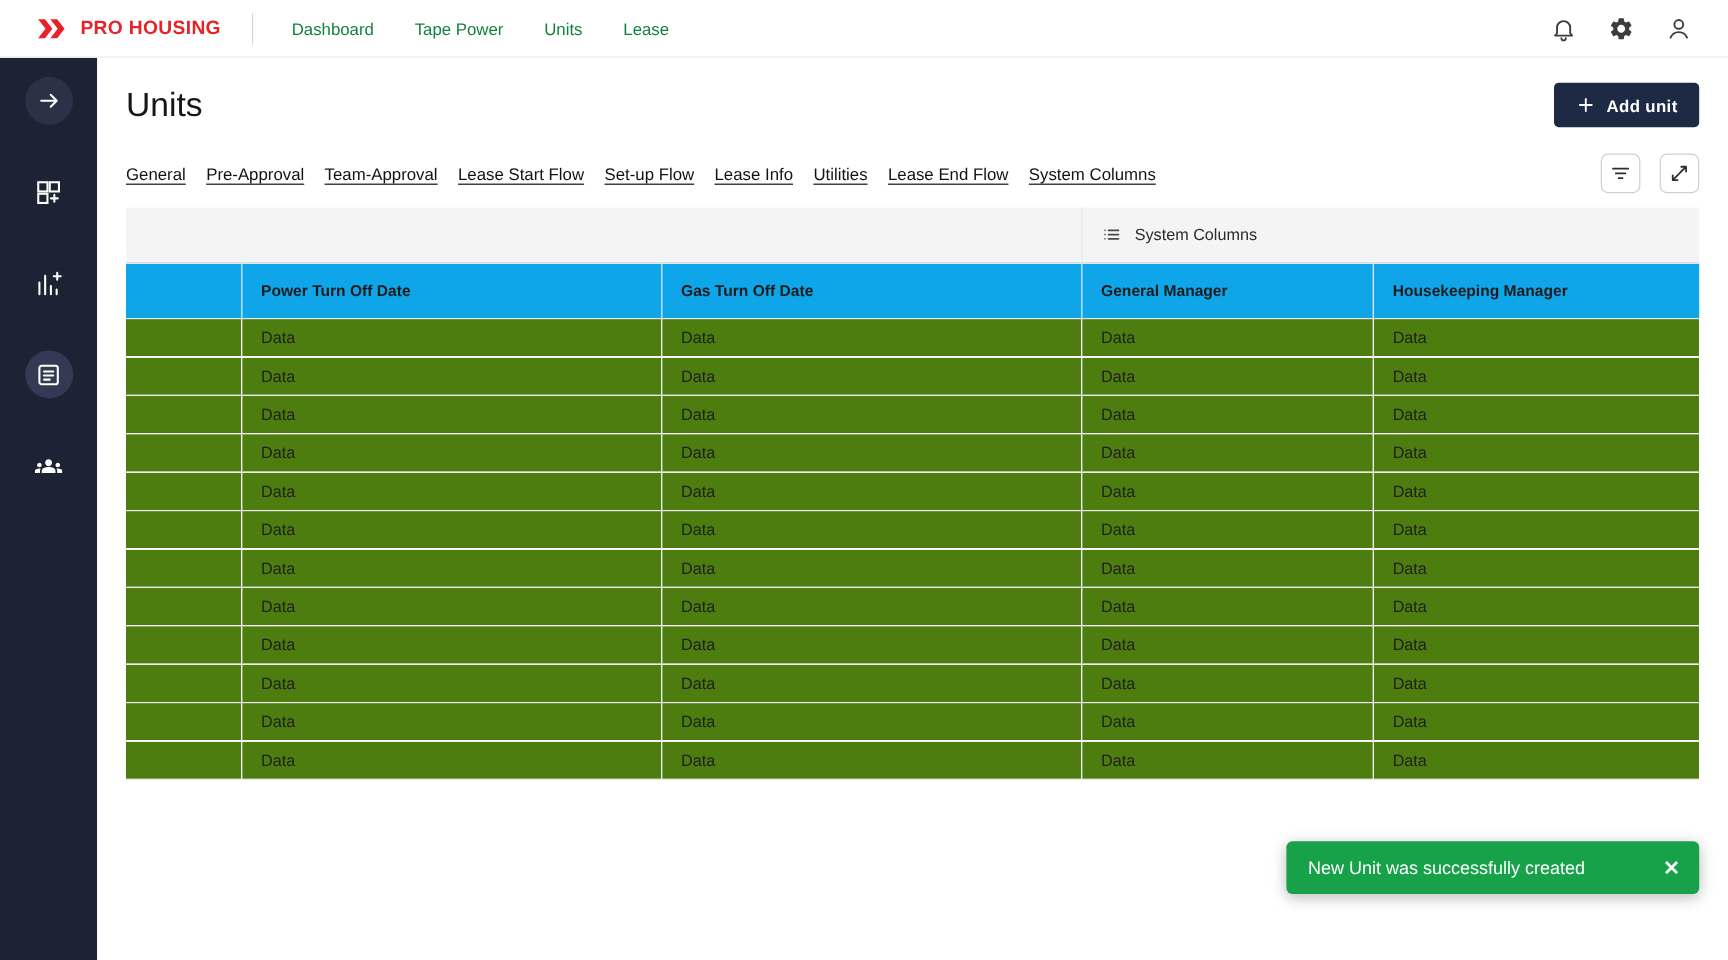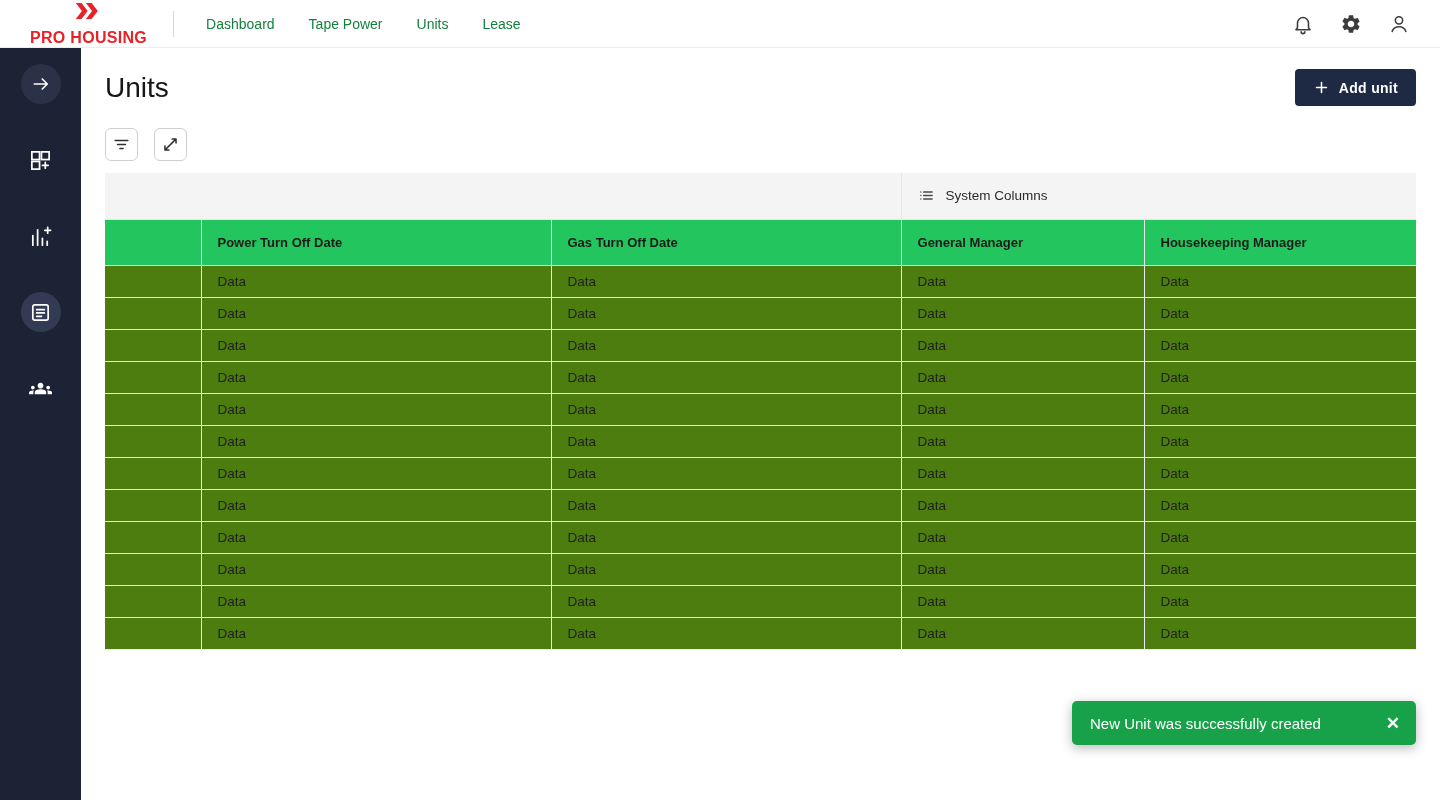--- a/index.html
+++ b/index.html
@@ -14,21 +14,21 @@
     --navy-btn:#1e2a44;
     --success-green:#17a24a;
     --border:#e6e6e8;
   }
   
   .topbar{
     position:absolute; top:0; left:0; width:1440px; height:48px;
     background:#fff; border-bottom:1px solid #ededed;
     display:flex; align-items:center; z-index:10;
   }
-  .logo{ display:flex; align-items:center; gap:7px; margin-left:30px; cursor:pointer;flex-direction:column; }
+  .logo{ display:flex; align-items:center; gap:7px; margin-left:30px; cursor:pointer; }
   .logo-text{ color:var(--brand-red); font-weight:700; font-size:16px; letter-spacing:.3px; }
   .topbar-divider{ width:1px; height:26px; background:#d9d9d9; margin-left:26px; }
   .topnav{ display:flex; gap:34px; margin-left:32px; }
   .topnav .nav-item{ font-size:14px; color:#15803d; cursor:pointer; }
   .topbar-actions{ margin-left:auto; margin-right:30px; display:flex; gap:26px; align-items:center; }
   .topbar-actions .tb-icon{ width:22px; height:22px; display:flex; cursor:pointer; }
   .topbar-actions svg{ width:22px; height:22px; }
 
   
   .sidebar{
@@ -75,21 +75,21 @@
   
   .table-wrap{ margin-top:12px; }
   table{ border-collapse:collapse; table-layout:fixed; width:1311px; }
   th{ text-align:left; }
   .group-row th{ height:46px; background:#f4f4f5; border-bottom:1px solid var(--border); }
   .group-spacer{ border-right:1px solid var(--border); }
   .group-label{ padding:0 16px; }
   .group-label-inner{ display:flex; align-items:center; gap:11px; font-size:13.5px; font-weight:400; color:#2b2b2b; }
   .group-label-inner svg{ width:17px; height:17px; flex:0 0 auto; }
   .header-row th{
-    height:46px; background:#22c55e; border-bottom:1px solid var(--border);
+    height:46px; background:#0ea5e9; border-bottom:1px solid var(--border);
     border-right:1px solid var(--border); padding:0 16px;
     font-size:13px; font-weight:700; color:#1c1c1c;
   }
   .header-row th:last-child{ border-right:none; }
   tbody td{
     height:32px; padding:0 16px; font-size:13.5px; color:#1f1f1f;
     border-bottom:1px solid #ebebec; border-right:1px solid #ebebec; white-space:nowrap;
     overflow:hidden; text-overflow:ellipsis;
   }
   tbody td:last-child{ border-right:none; }
@@ -183,20 +183,31 @@
     <h1 class="page-title">Units</h1>
     <button class="add-unit-btn">
       <svg viewBox="0 0 24 24" fill="none" stroke="#fff" stroke-width="2.2" stroke-linecap="round">
         <path d="M12 5v14M5 12h14"></path>
       </svg>
       <span>Add unit</span>
     </button>
   </div>
 
   <div class="tabs-row">
+    <div class="tabs" id="tabs">
+        <span class="tab">General</span>
+        <span class="tab">Pre-Approval</span>
+        <span class="tab">Team-Approval</span>
+        <span class="tab">Lease Start Flow</span>
+        <span class="tab">Set-up Flow</span>
+        <span class="tab">Lease Info</span>
+        <span class="tab">Utilities</span>
+        <span class="tab">Lease End Flow</span>
+        <span class="tab">System Columns</span>
+      </div>
     <div class="tab-actions">
       <button class="icon-btn">
         <svg viewBox="0 0 24 24" fill="none" stroke="#2f2f2f" stroke-width="1.9" stroke-linecap="round">
           <path d="M4 7h16M7 12h10M10 17h4"></path>
         </svg>
       </button>
       <button class="icon-btn">
         <svg viewBox="0 0 24 24" fill="none" stroke="#2f2f2f" stroke-width="1.9" stroke-linecap="round" stroke-linejoin="round">
           <path d="M14 5h5v5M10 19H5v-5M19 5l-6.5 6.5M5 19l6.5-6.5"></path>
         </svg>

